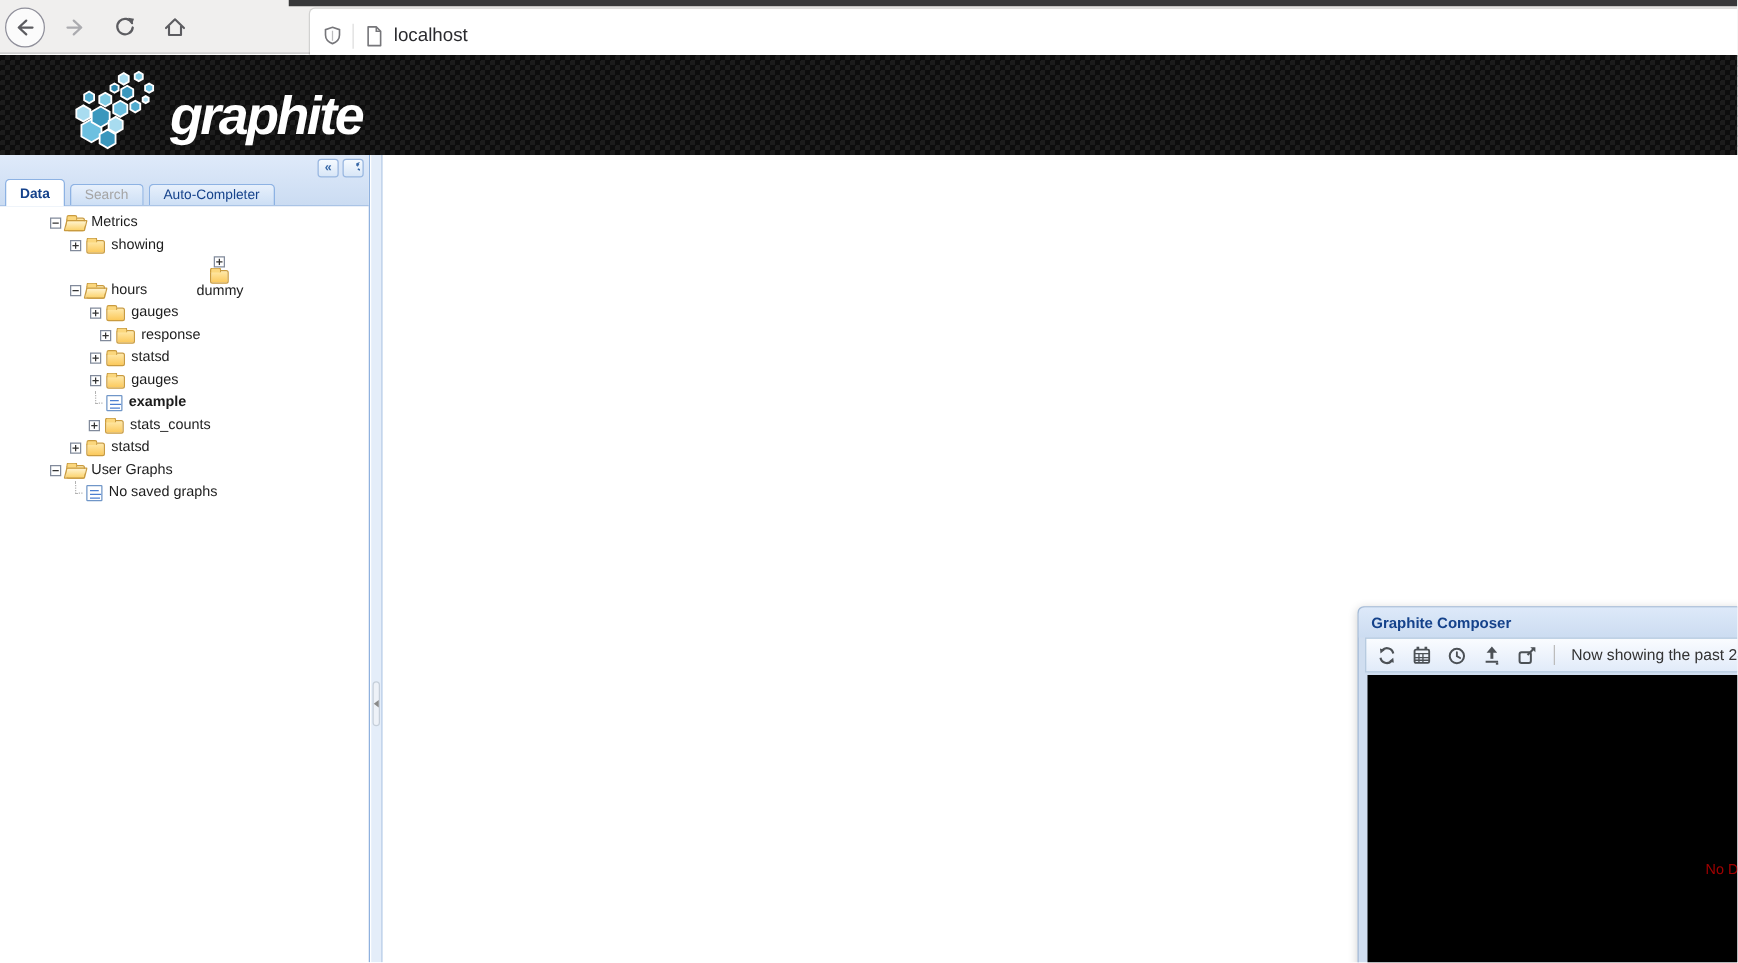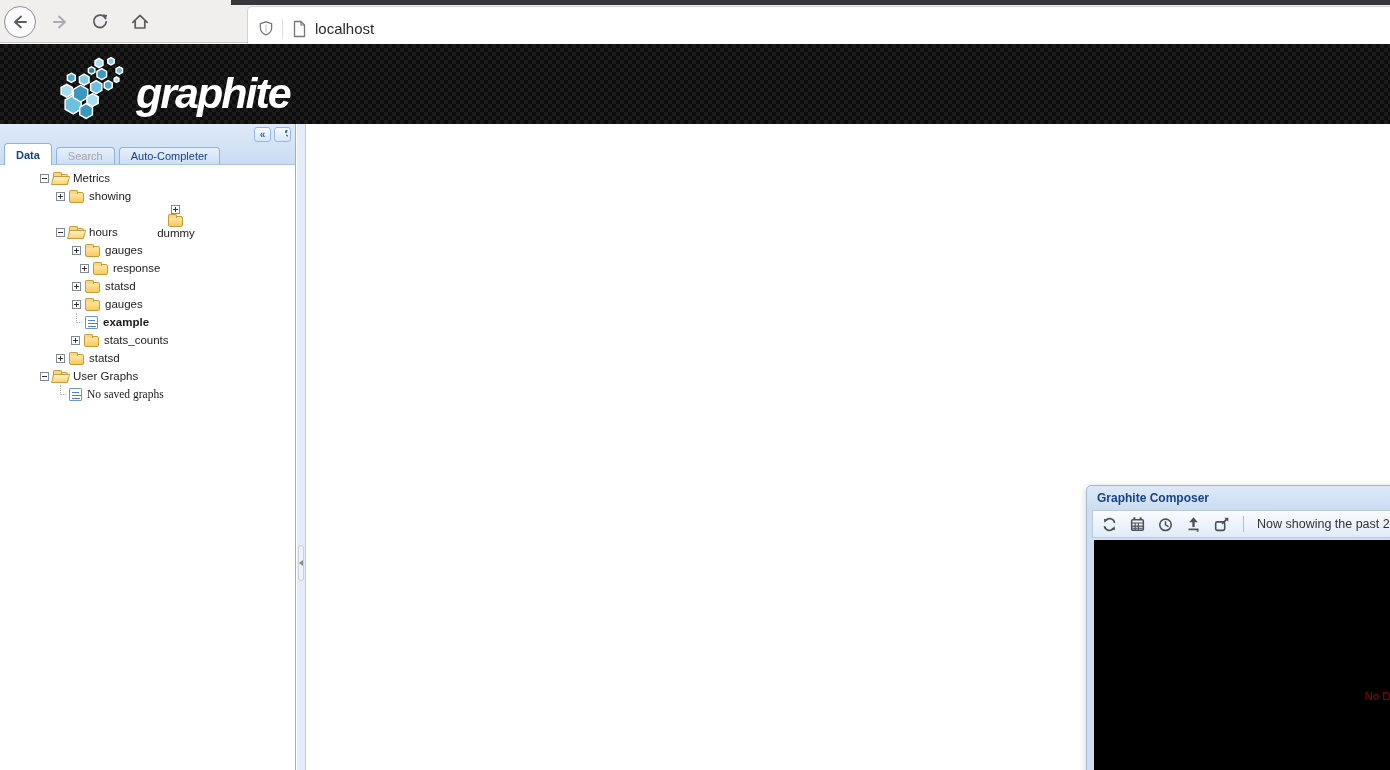--- a/index.html
+++ b/index.html
@@ -242,21 +242,21 @@
         <div class="tree-row" style="padding-left: 20px;">
     <span class="exp plus"></span>
     <span class="nicon icon-folder"></span>
     <span class="nlabel">statsd</span>
   </div>
         <div class="tree-row" style="padding-left: 4px;">
     <span class="exp"></span>
     <span class="nicon icon-folder-open"></span>
     <span class="nlabel">User Graphs</span>
   </div>
-        <div class="tree-row" style="padding-left: 20px; font-family: Liberation Serif, serif;">
+        <div class="tree-row" style="padding-left: 20px;">
     <span class="elbow"></span>
     <span class="nicon icon-graph"></span>
     <span class="nlabel">No saved graphs</span>
   </div>
       </div>
   </div>
 
   <div class="splitter">
     <div class="split-handle">
       <span class="split-arrow"></span>

